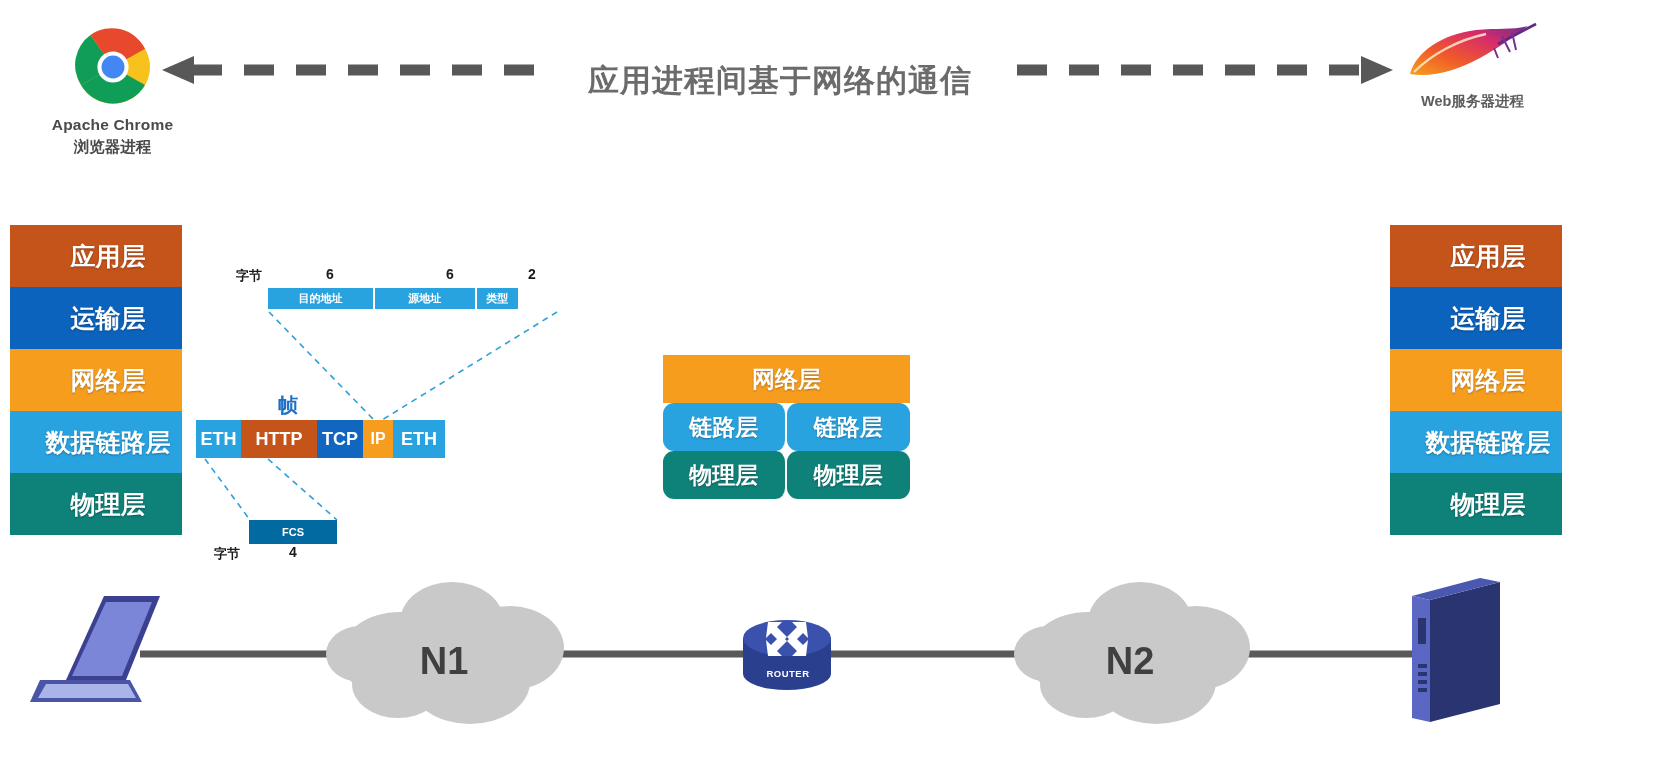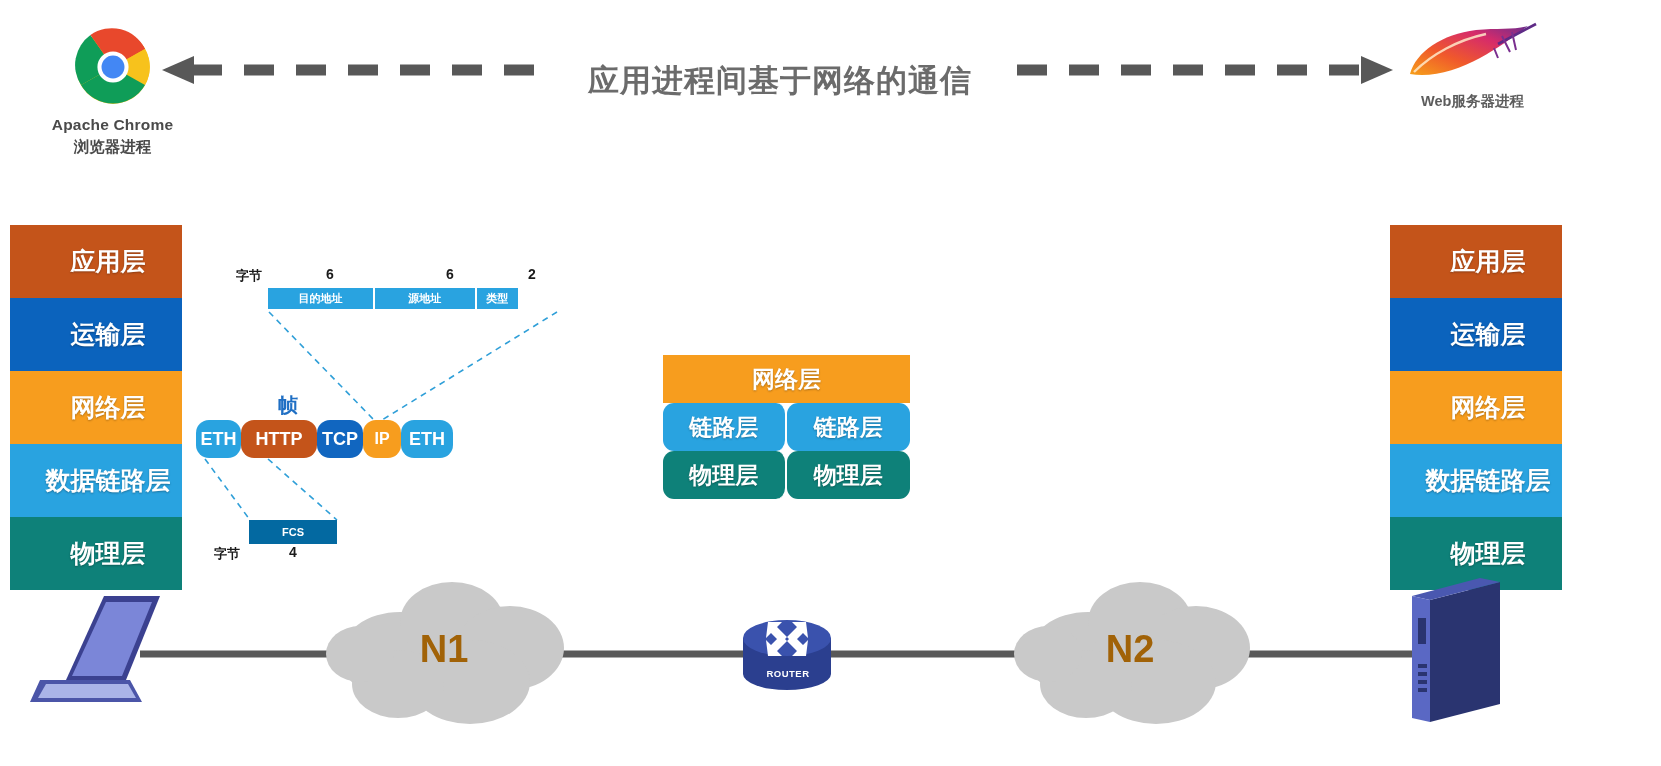--- a/index.html
+++ b/index.html
@@ -30,21 +30,21 @@
   #arrow-right-svg{left:1015px;top:52px;}
 
   
   .stack{position:absolute;}
   .layer{
     display:flex;align-items:center;justify-content:center;
     color:#ffffff;font-weight:bold;
     text-shadow:0 1px 2px rgba(0,0,0,.30);
     box-sizing:border-box;
   }
-  .stack-left .layer,.stack-right .layer{height:73px;font-size:25px;padding-left:24px;}
+  .stack-left .layer,.stack-right .layer{height:62px;font-size:25px;padding-left:24px;}
   .stack-left{left:10px;top:225px;width:172px;}
   .stack-right{left:1390px;top:225px;width:172px;}
 
   
   .stack-center{left:663px;top:355px;width:247px;}
   .stack-center .row{display:flex;}
   .stack-center .layer{height:48px;font-size:23px;}
   .stack-center .half{width:50%;border-right:2px solid #ffffff;border-radius:11px;}
   .stack-center .half:last-child{border-right:none;}
 
@@ -63,37 +63,37 @@
   .bytes-lbl{font-size:13px;color:#1a1a1a;font-weight:bold;position:absolute;}
   .bytes-num{font-size:14px;color:#1a1a1a;font-weight:bold;position:absolute;text-align:center;}
 
   
   #frame-label{left:278px;top:392px;font-size:20px;font-weight:bold;color:#1f6fc4;}
   #frame{left:196px;top:420px;height:38px;display:flex;}
   #frame .seg{
     color:#ffffff;font-weight:bold;font-size:18px;
     display:flex;align-items:center;justify-content:center;
     box-sizing:border-box;
-    border-radius:13px;
   }
   #frame .s-eth1{width:45px;background:#29a3e0;}
   #frame .s-http{width:76px;background:#c4541a;}
   #frame .s-tcp {width:46px;background:#1166c0;}
-  #frame .s-ip  {width:38px;background:#f79d1e;font-size:16px;}
+  #frame .s-ip  {width:30px;background:#f79d1e;font-size:16px;}
   #frame .s-eth2{width:52px;background:#29a3e0;}
 
   
   #fcs{left:249px;top:520px;width:88px;height:24px;background:#0369a1;color:#fff;
        font-size:11px;font-weight:bold;display:flex;align-items:center;justify-content:center;}
 
   
   #topology{left:0;top:556px;width:1661px;height:210px;}
   .cloud-text{
-    position:absolute;font-size:38px;font-weight:bold;color:#a16207;
+    position:absolute;font-size:38px;font-weight:bold;color:#404040;
     font-family:"Liberation Sans",sans-serif;
+    margin-top:12px;
   }
   #router-text{position:absolute;left:752px;top:668px;width:72px;text-align:center;
                font-size:9.5px;font-weight:bold;color:#ffffff;letter-spacing:.5px;}
 </style>
 </head>
 <body>
 
 <div class="abs" id="chrome-logo">
   <svg width="82" height="82" viewBox="0 0 100 100">
     <defs>

